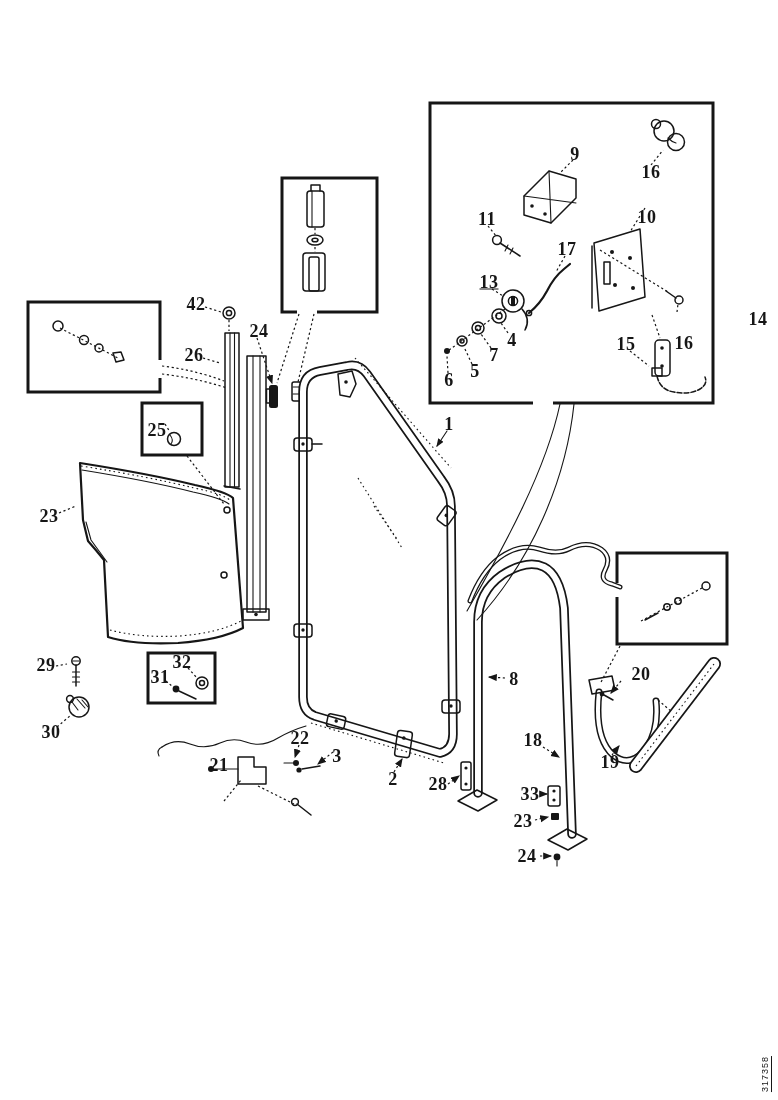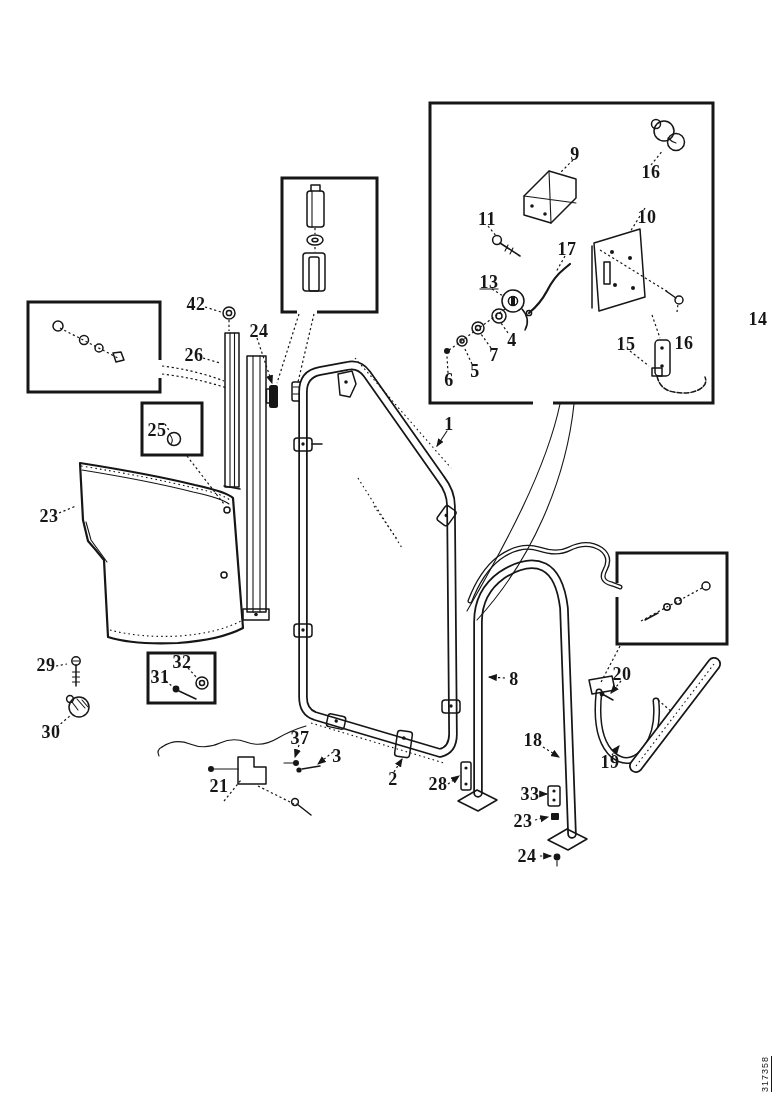--- a/index.html
+++ b/index.html
@@ -377,23 +377,23 @@
       <div class="callout" style="left: 647px; top: 201px; margin-top: 16px;">10</div>
       <div class="callout" style="left: 487px; top: 219px;">11</div>
       <div class="callout" style="left: 651px; top: 172px;">16</div>
       <div class="callout" style="left: 489px; top: 282px; text-decoration: underline;">13</div>
       <div class="callout" style="left: 718px; top: 319px; margin-left: 40px;">14</div>
       <div class="callout" style="left: 626px; top: 344px;">15</div>
       <div class="callout" style="left: 684px; top: 308px; margin-top: 35px;">16</div>
       <div class="callout" style="left: 567px; top: 249px;">17</div>
       <div class="callout" style="left: 533px; top: 740px;">18</div>
       <div class="callout" style="left: 610px; top: 762px; text-align: right;">19</div>
-      <div class="callout" style="left: 622px; top: 674px;">20</div>
-      <div class="callout" style="left: 219px; top: 786px;">21</div>
-      <div class="callout" style="left: 300px; top: 738px;">37</div>
+      <div class="callout" style="left: 641px; top: 674px;">20</div>
+      <div class="callout" style="left: 219px; top: 765px;">21</div>
+      <div class="callout" style="left: 300px; top: 738px;">22</div>
       <div class="callout" style="left: 49px; top: 516px; font-family: Liberation Serif, serif;">23</div>
       <div class="callout" style="left: 259px; top: 331px;">24</div>
       <div class="callout" style="left: 157px; top: 418px; margin-top: 12px;">25</div>
       <div class="callout" style="left: 194px; top: 355px;">26</div>
       <div class="callout" style="left: 196px; top: 304px;">42</div>
       <div class="callout" style="left: 438px; top: 784px;">28</div>
       <div class="callout" style="left: 46px; top: 665px;">29</div>
       <div class="callout" style="left: 51px; top: 732px;">30</div>
       <div class="callout" style="left: 160px; top: 677px;">31</div>
       <div class="callout" style="left: 182px; top: 662px;">32</div>

